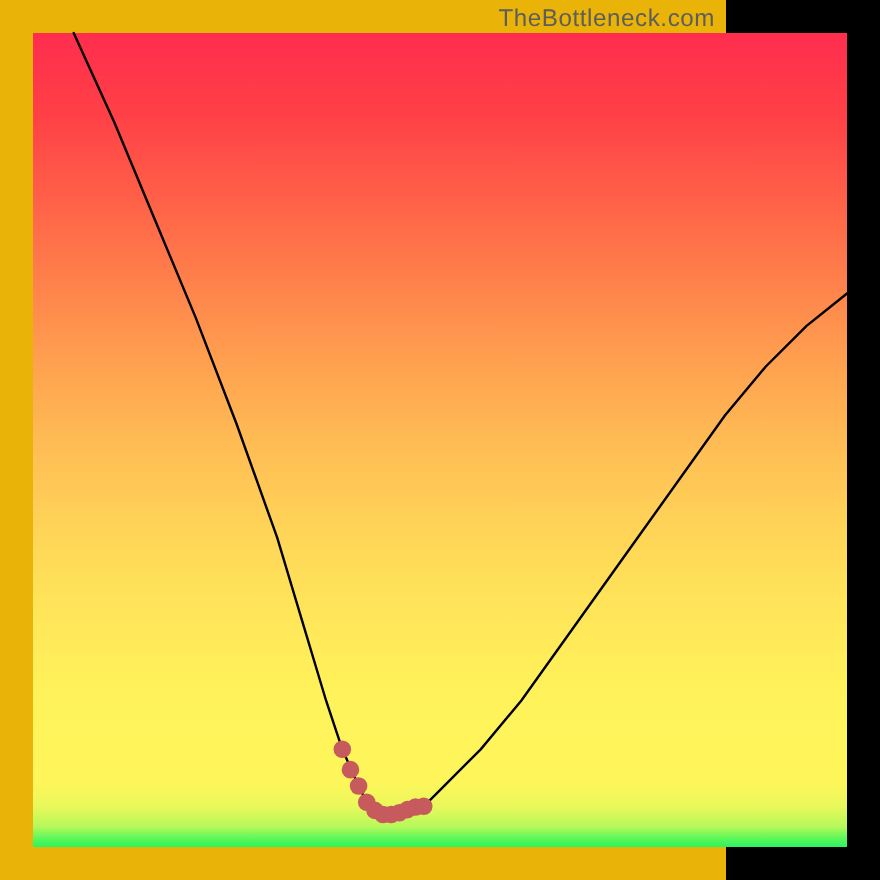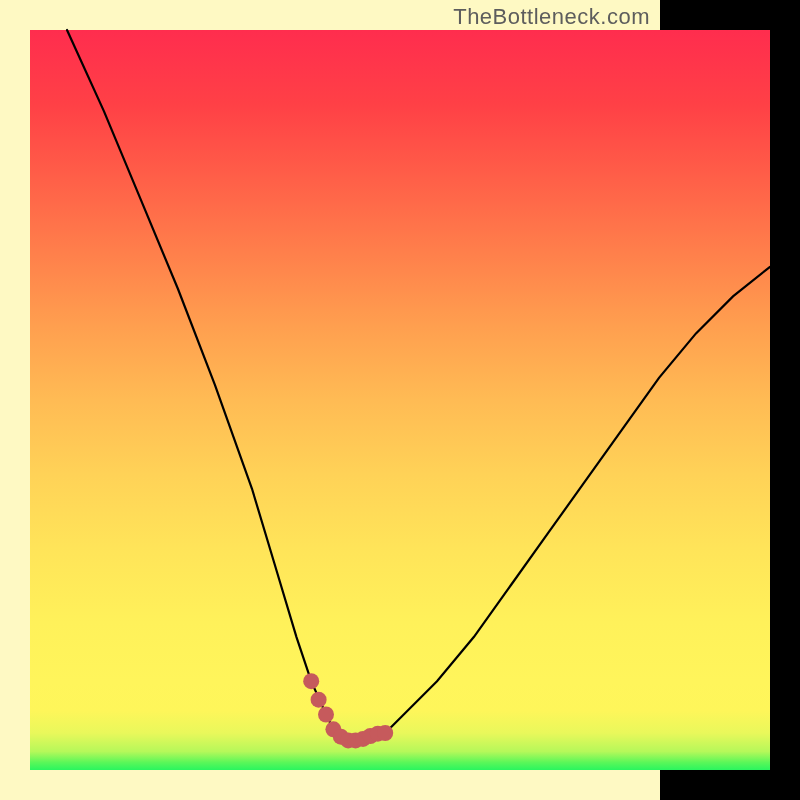--- a/index.html
+++ b/index.html
@@ -10,21 +10,21 @@
     background: #000;
     overflow: hidden;
     font-family: Arial, Helvetica, sans-serif;
   }
   .frame {
     position: absolute;
     left: 0;
     top: 0;
     width: 660px;
     height: 800px;
-    background: #fef9c3;
+    background: #eab308;
     text-decoration: underline;
   }
   .plot {
     position: absolute;
     left: 30px;
     top: 30px;
     width: 740px;
     height: 740px;
     background: linear-gradient(to top,
       #2af55f 0%,

